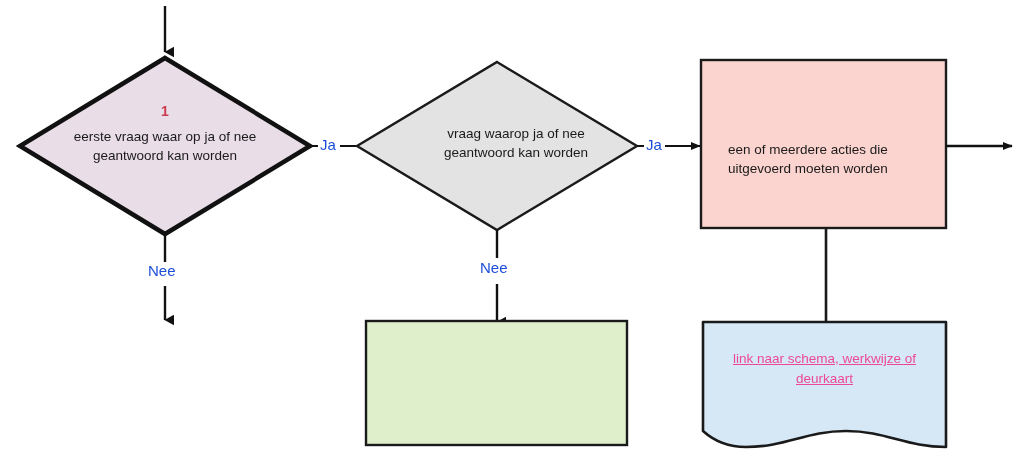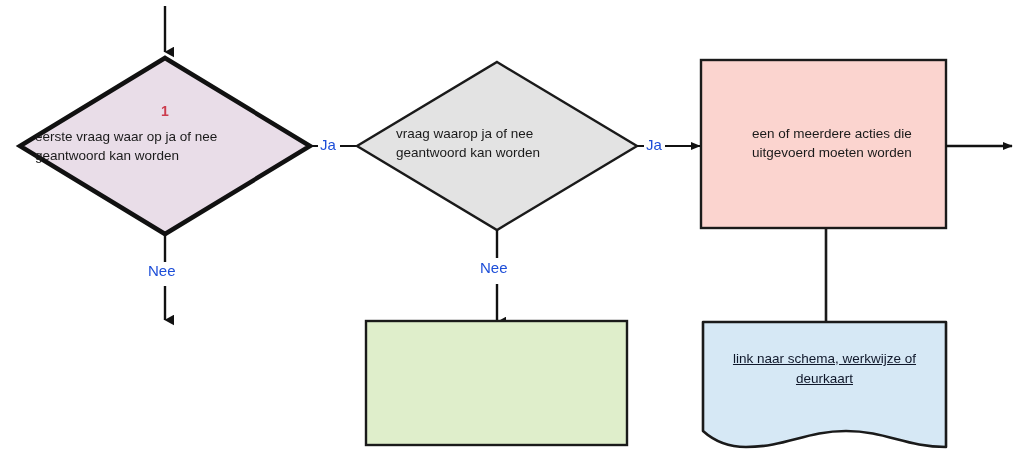--- a/index.html
+++ b/index.html
@@ -27,20 +27,21 @@
   .node-label {
     position: absolute;
     font-family: "Liberation Sans", sans-serif;
     font-size: 13.5px;
     line-height: 19px;
     color: #1a1a1a;
     white-space: pre-line;
     pointer-events: none;
   }
   .centered-label {
+    text-align: center;
   }
   .left-label {
     text-align: left;
   }
   .badge-num {
     position: absolute;
     font-family: "Liberation Sans", sans-serif;
     font-size: 14px;
     font-weight: bold;
     color: #cc3b4d;
@@ -54,21 +55,21 @@
     background: #ffffff;
     padding: 0 2px;
     text-align: center;
     white-space: nowrap;
   }
   .link-text {
     position: absolute;
     font-family: "Liberation Sans", sans-serif;
     font-size: 13.5px;
     line-height: 20px;
-    color: #0f172a;
+    color: #ec4899;
     text-decoration: underline;
     text-align: center;
     cursor: pointer;
   }
 </style>
 </head>
 <body>
 
 <div id="canvas">
 
@@ -135,21 +136,21 @@
     </g>
   </svg>
 
   <div class="badge-num" style="left:130px; top:103px; width:70px;">1</div>
   <div class="node-label centered-label" style="left:35px; top:127px; width:260px;">eerste vraag waar op ja of nee
 geantwoord kan worden</div>
 
   <div class="node-label centered-label" style="left:396px; top:124px; width:240px;">vraag waarop ja of nee
 geantwoord kan worden</div>
 
-  <div class="node-label left-label" style="left:728px; top:124px; width:210px;margin-left:24px;">een of meerdere acties die
+  <div class="node-label left-label" style="left:728px; top:140px; width:210px;">een of meerdere acties die
 uitgevoerd moeten worden</div>
 
 
   <div class="link-text" style="left:708px; top:349px; width:233px; white-space:pre-line;">link naar schema, werkwijze of
 deurkaart</div>
 
   <div class="edge-label" style="left:318px; top:136px;">Ja</div>
   <div class="edge-label" style="left:146px; top:262px;">Nee</div>
   <div class="edge-label" style="left:644px; top:136px;">Ja</div>
   <div class="edge-label" style="left:478px; top:259px;">Nee</div>

